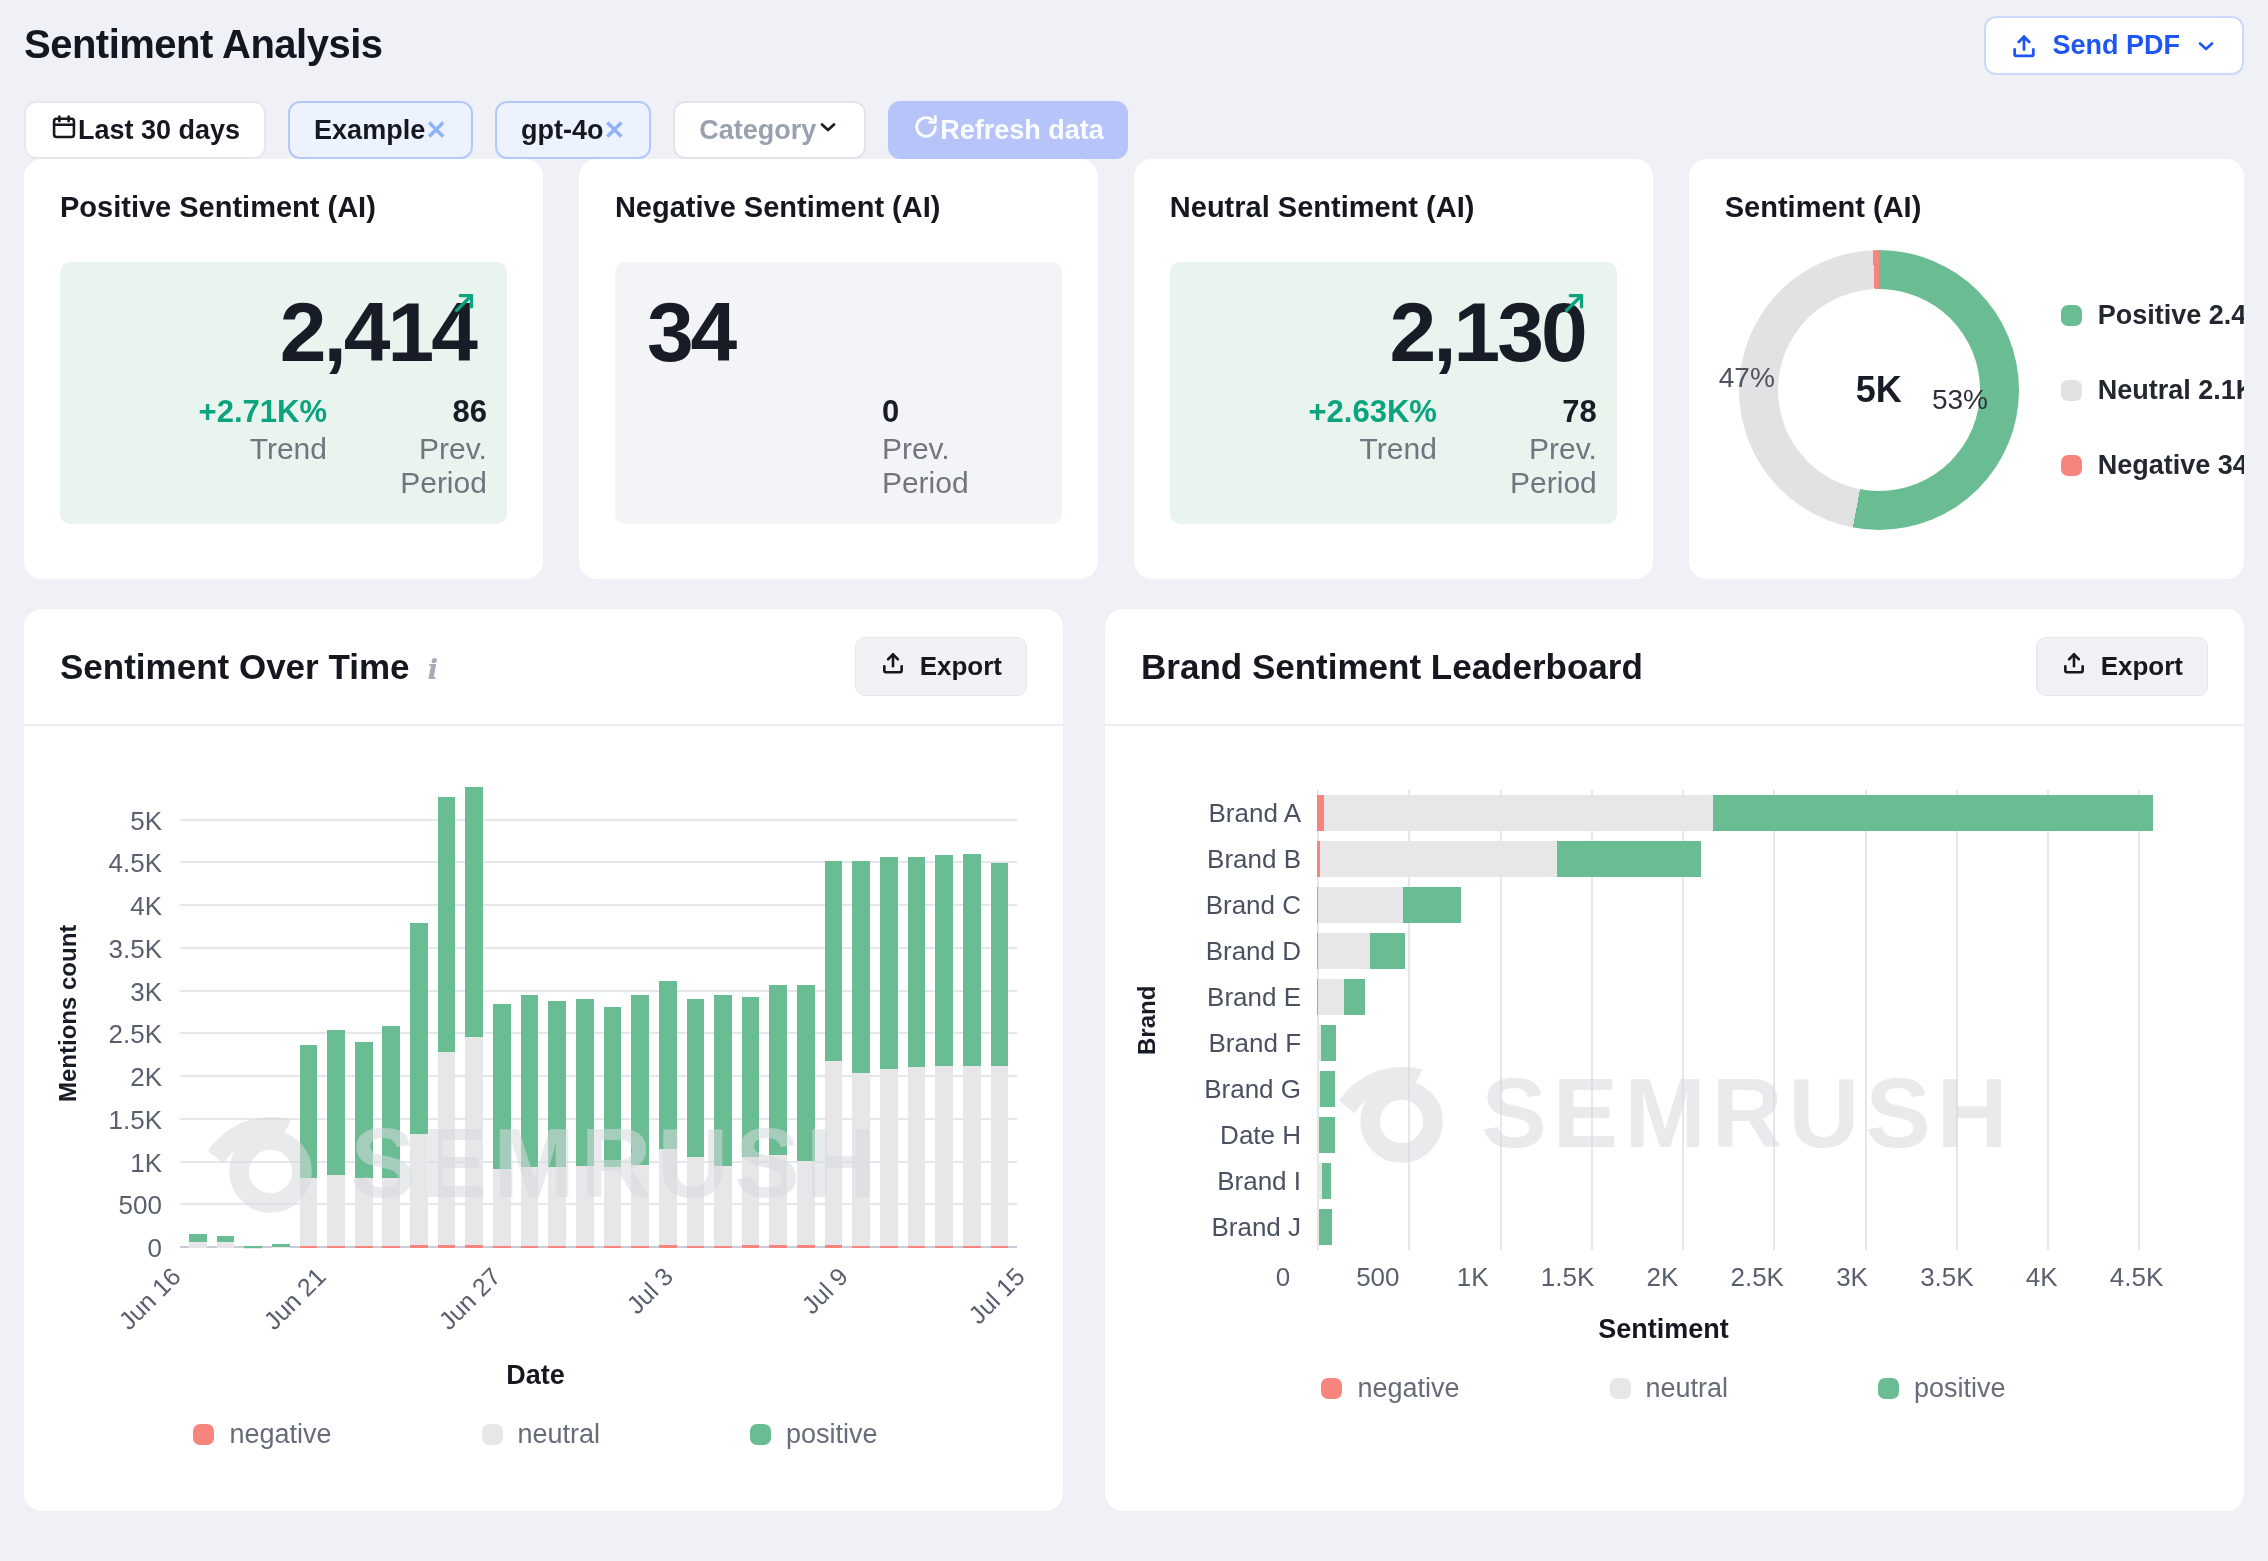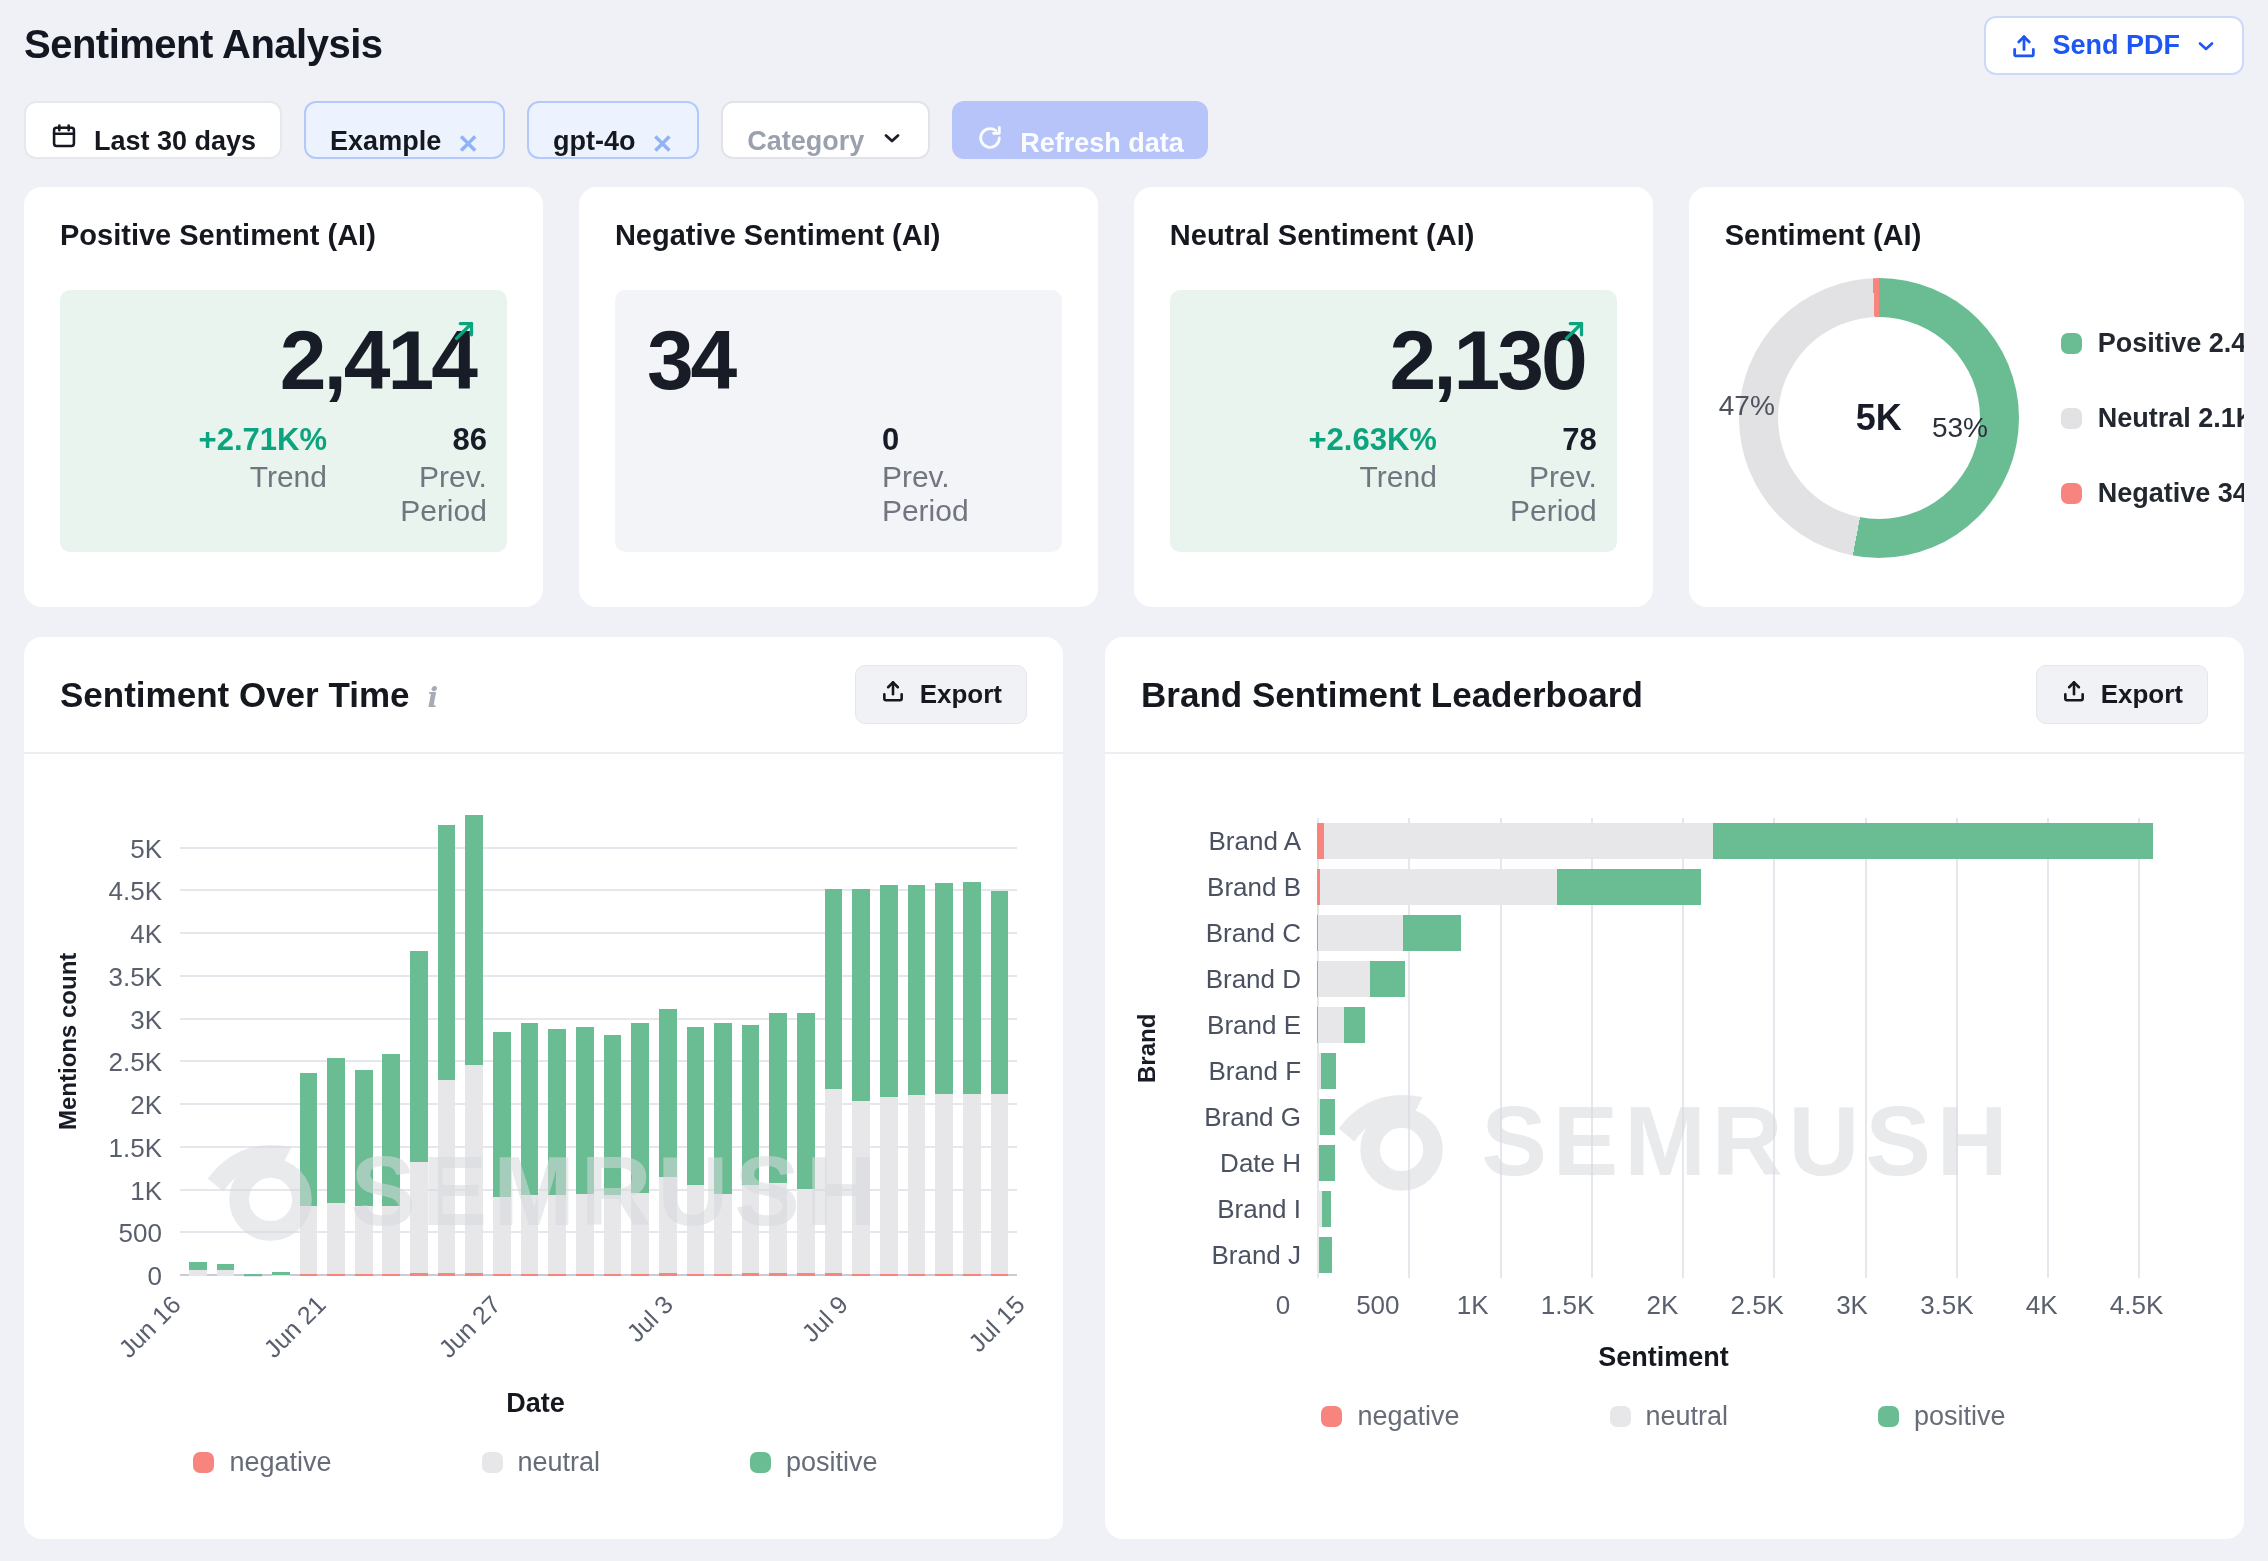--- a/index.html
+++ b/index.html
@@ -17,29 +17,29 @@
   .page-title { font-size: 40px; font-weight: 800; letter-spacing: -0.5px; color: #121722; padding-top: 6px; }
   .btn { display: inline-flex; align-items: center; gap: 14px; border-radius: 12px; cursor: pointer; white-space: nowrap; }
   .send-pdf {
     background: #ffffff; border: 2px solid #ccd9fb; color: #1d56f3;
     font-size: 27px; font-weight: 700; padding: 12px 24px;
   }
   .send-pdf svg { display:block; }
 
   
   .filters { display: flex; gap: 22px; margin-top: 26px; align-items: center; }
-  .f-btn { height: 58px; border-radius: 12px; font-size: 27px; display: inline-flex; align-items: flex-end; gap: 16px; padding: 0 24px; }
+  .f-btn { height: 58px; border-radius: 12px; font-size: 27px; display: inline-flex; align-items: center; gap: 0; padding: 0 24px; }
   .date-btn { background: #fff; border: 2px solid #e6e8ee; color: #15181f; font-weight: 700; }
   .chip { background: #edf3fe; border: 2px solid #b3c9fa; color: #15181f; font-weight: 700; }
   .chip .x { color: #8fb2f8; font-weight: 700; font-size: 26px; line-height: 1; }
   .cat-btn { background: #fff; border: 2px solid #e0e3e9; color: #9aa1ae; font-weight: 700; }
   .refresh-btn { background: #b7c4f9; color: #fbfcff; font-weight: 700; border: none; }
 
   
-  .kpi-row { display: grid; grid-template-columns: 1fr 1fr 1fr 1.07fr; gap: 36px; margin-top: 28px; }
+  .kpi-row { display: grid; grid-template-columns: 1fr 1fr 1fr 1.07fr; gap: 36px; }
   .card { background: #fff; border-radius: 18px; }
   .kpi-card { height: 420px; padding: 32px 36px; overflow: hidden; }
   .kpi-title { font-size: 29px; font-weight: 800; color: #15181f; }
   .metric-panel { margin-top: 38px; border-radius: 10px; height: 262px; padding: 26px 32px; position: relative; }
   .metric-panel.pos { background: #e9f4ee; text-align: right; }
   .metric-panel.neu { background: #f3f4f7; }
   .metric-value { font-size: 84px; font-weight: 800; letter-spacing: -3px; color: #181c27; line-height: 1.05; }
   .metric-arrow { position: absolute; top: 26px; right: 28px; }
   .kpi-foot { position: absolute; left: 32px; right: 20px; bottom: 24px; display: grid; grid-template-columns: 235px 1fr; }
   .foot-val { font-size: 31px; font-weight: 800; color: #181c27; }

